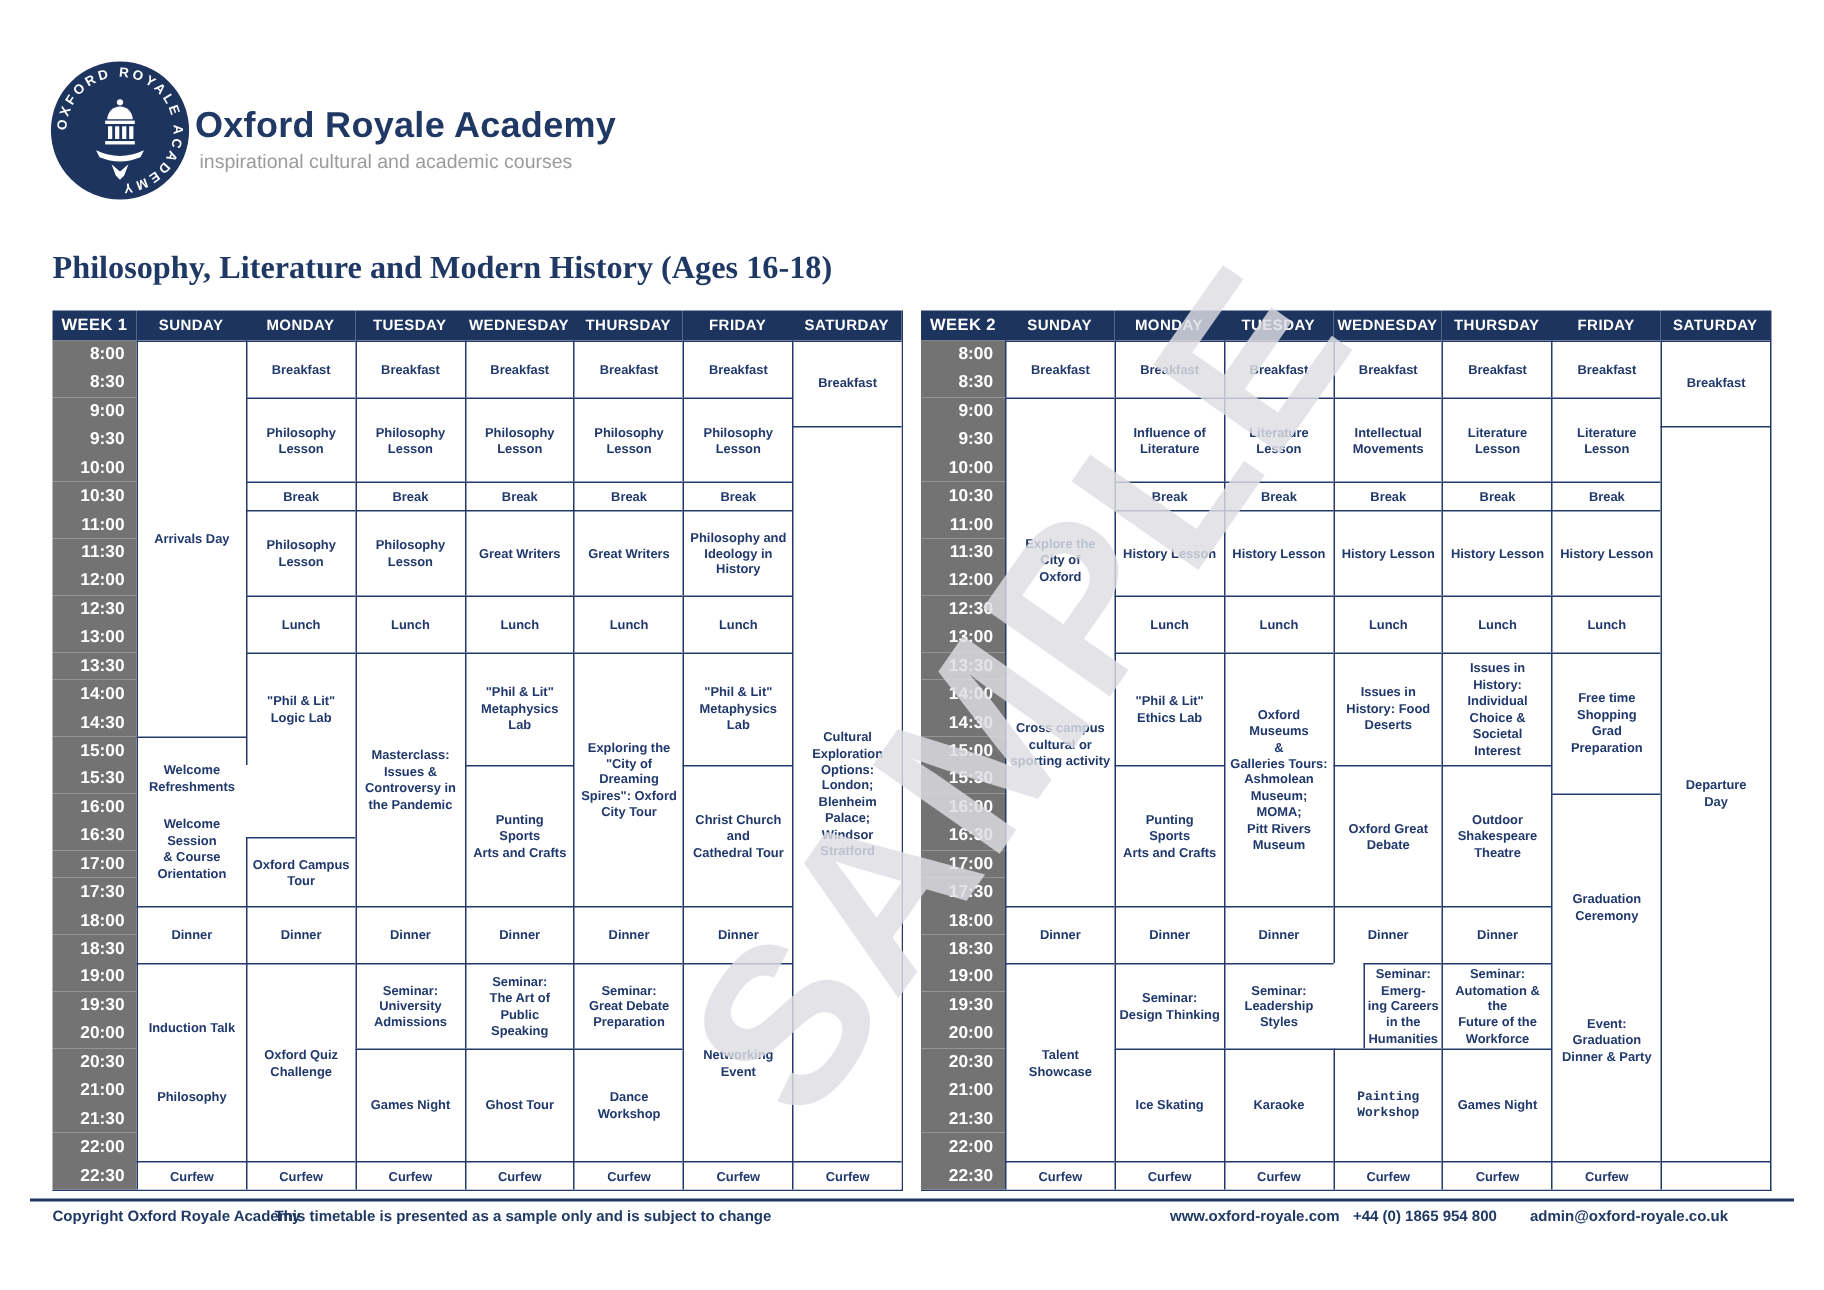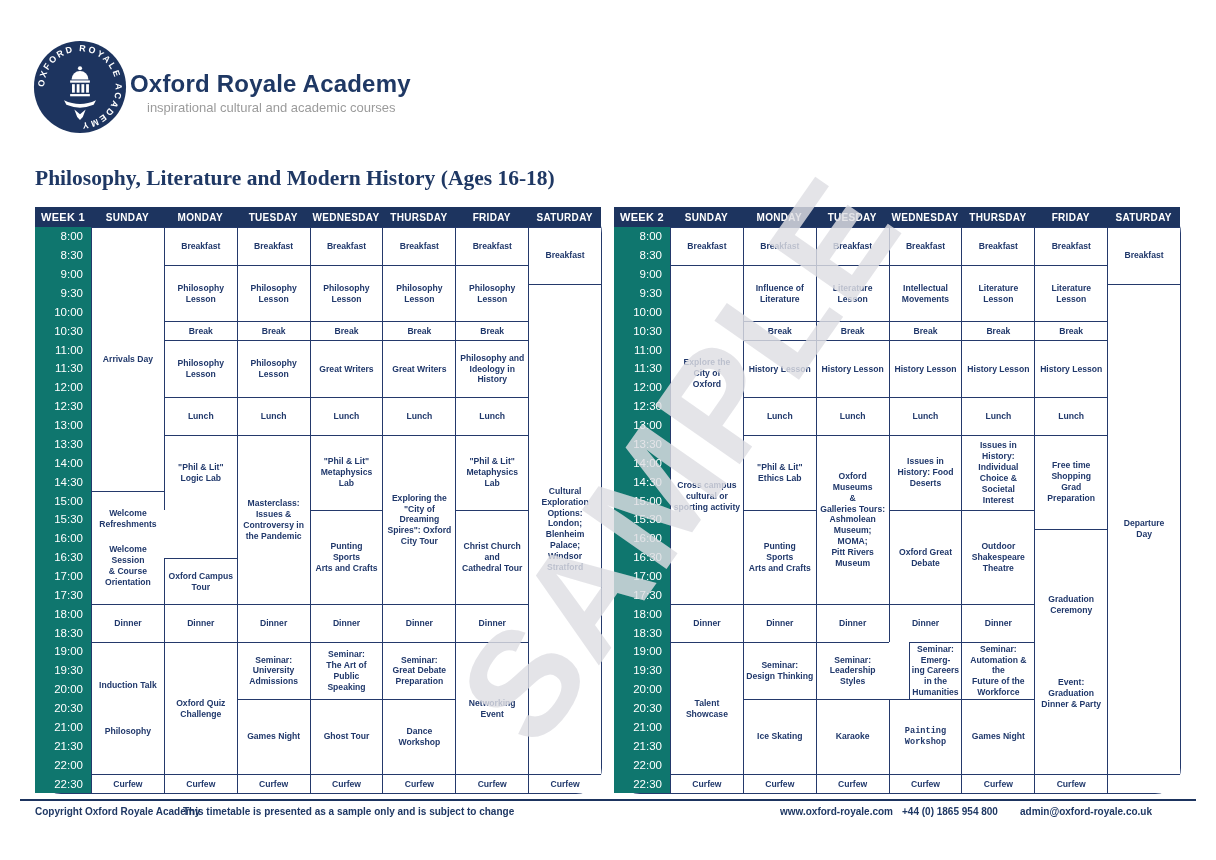--- a/index.html
+++ b/index.html
@@ -3,37 +3,37 @@
 <meta charset="utf-8">
 <style>
   html,body{margin:0;padding:0;}
   body{
     width:1216px;height:860px;background:#ffffff;position:relative;overflow:hidden;
     font-family:"Liberation Sans",sans-serif;color:#1f3864;
   }
   
   .brand-logo{position:absolute;left:33px;top:40px;width:94px;height:94px;}
   .brand-name{position:absolute;left:130px;top:70px;font-size:24px;font-weight:bold;color:#1f3864;letter-spacing:.2px;}
-  .brand-tagline{position:absolute;left:147px;top:100px;font-size:13px;color:#9b9b9b;}
+  .brand-tagline{position:absolute;left:133px;top:100px;font-size:13px;color:#9b9b9b;}
   
   .page-title{position:absolute;left:35px;top:166px;font-family:"Liberation Serif",serif;
     font-size:21.5px;font-weight:bold;color:#1f3864;}
   
   .week-table{
     position:absolute;top:207px;width:566px;height:586px;display:grid;
     grid-template-columns:56px repeat(7,1fr);
     grid-template-rows:20px repeat(30,1fr);
     border-right:1px solid #24396b;border-bottom:1px solid #24396b;
-    background:#ffffff;z-index:1;border-radius:26px;
+    background:#ffffff;z-index:1;
   }
   #week1{left:35px;} #week2{left:614px;}
   .hcell{background:#1d345f;color:#fff;font-size:10px;font-weight:bold;letter-spacing:.3px;
     display:flex;align-items:center;justify-content:center;}
   .week-label{font-size:11px;}
-  .tcell{background:#0f766e;color:#fff;font-size:11.5px;font-weight:400;
+  .tcell{background:#737373;color:#fff;font-size:11.5px;font-weight:700;
     display:flex;align-items:center;justify-content:flex-end;padding-right:8px;box-sizing:border-box;}
   .cell{background:#fff;border-top:1px solid #24396b;border-left:1px solid #24396b;
     display:flex;flex-direction:column;align-items:center;justify-content:center;
     text-align:center;box-sizing:border-box;padding:2px 2px;overflow:hidden;}
   .cell.multi{justify-content:space-evenly;}
   .cell-text{white-space:pre-line;font-size:8.6px;font-weight:bold;color:#20386b;line-height:1.27;width:100%;}
   
   .watermark{
     position:absolute;left:680px;top:460px;transform:translate(-50%,-50%) rotate(-55deg);
     font-size:150px;font-weight:bold;letter-spacing:3px;color:rgba(222,222,227,0.82);

